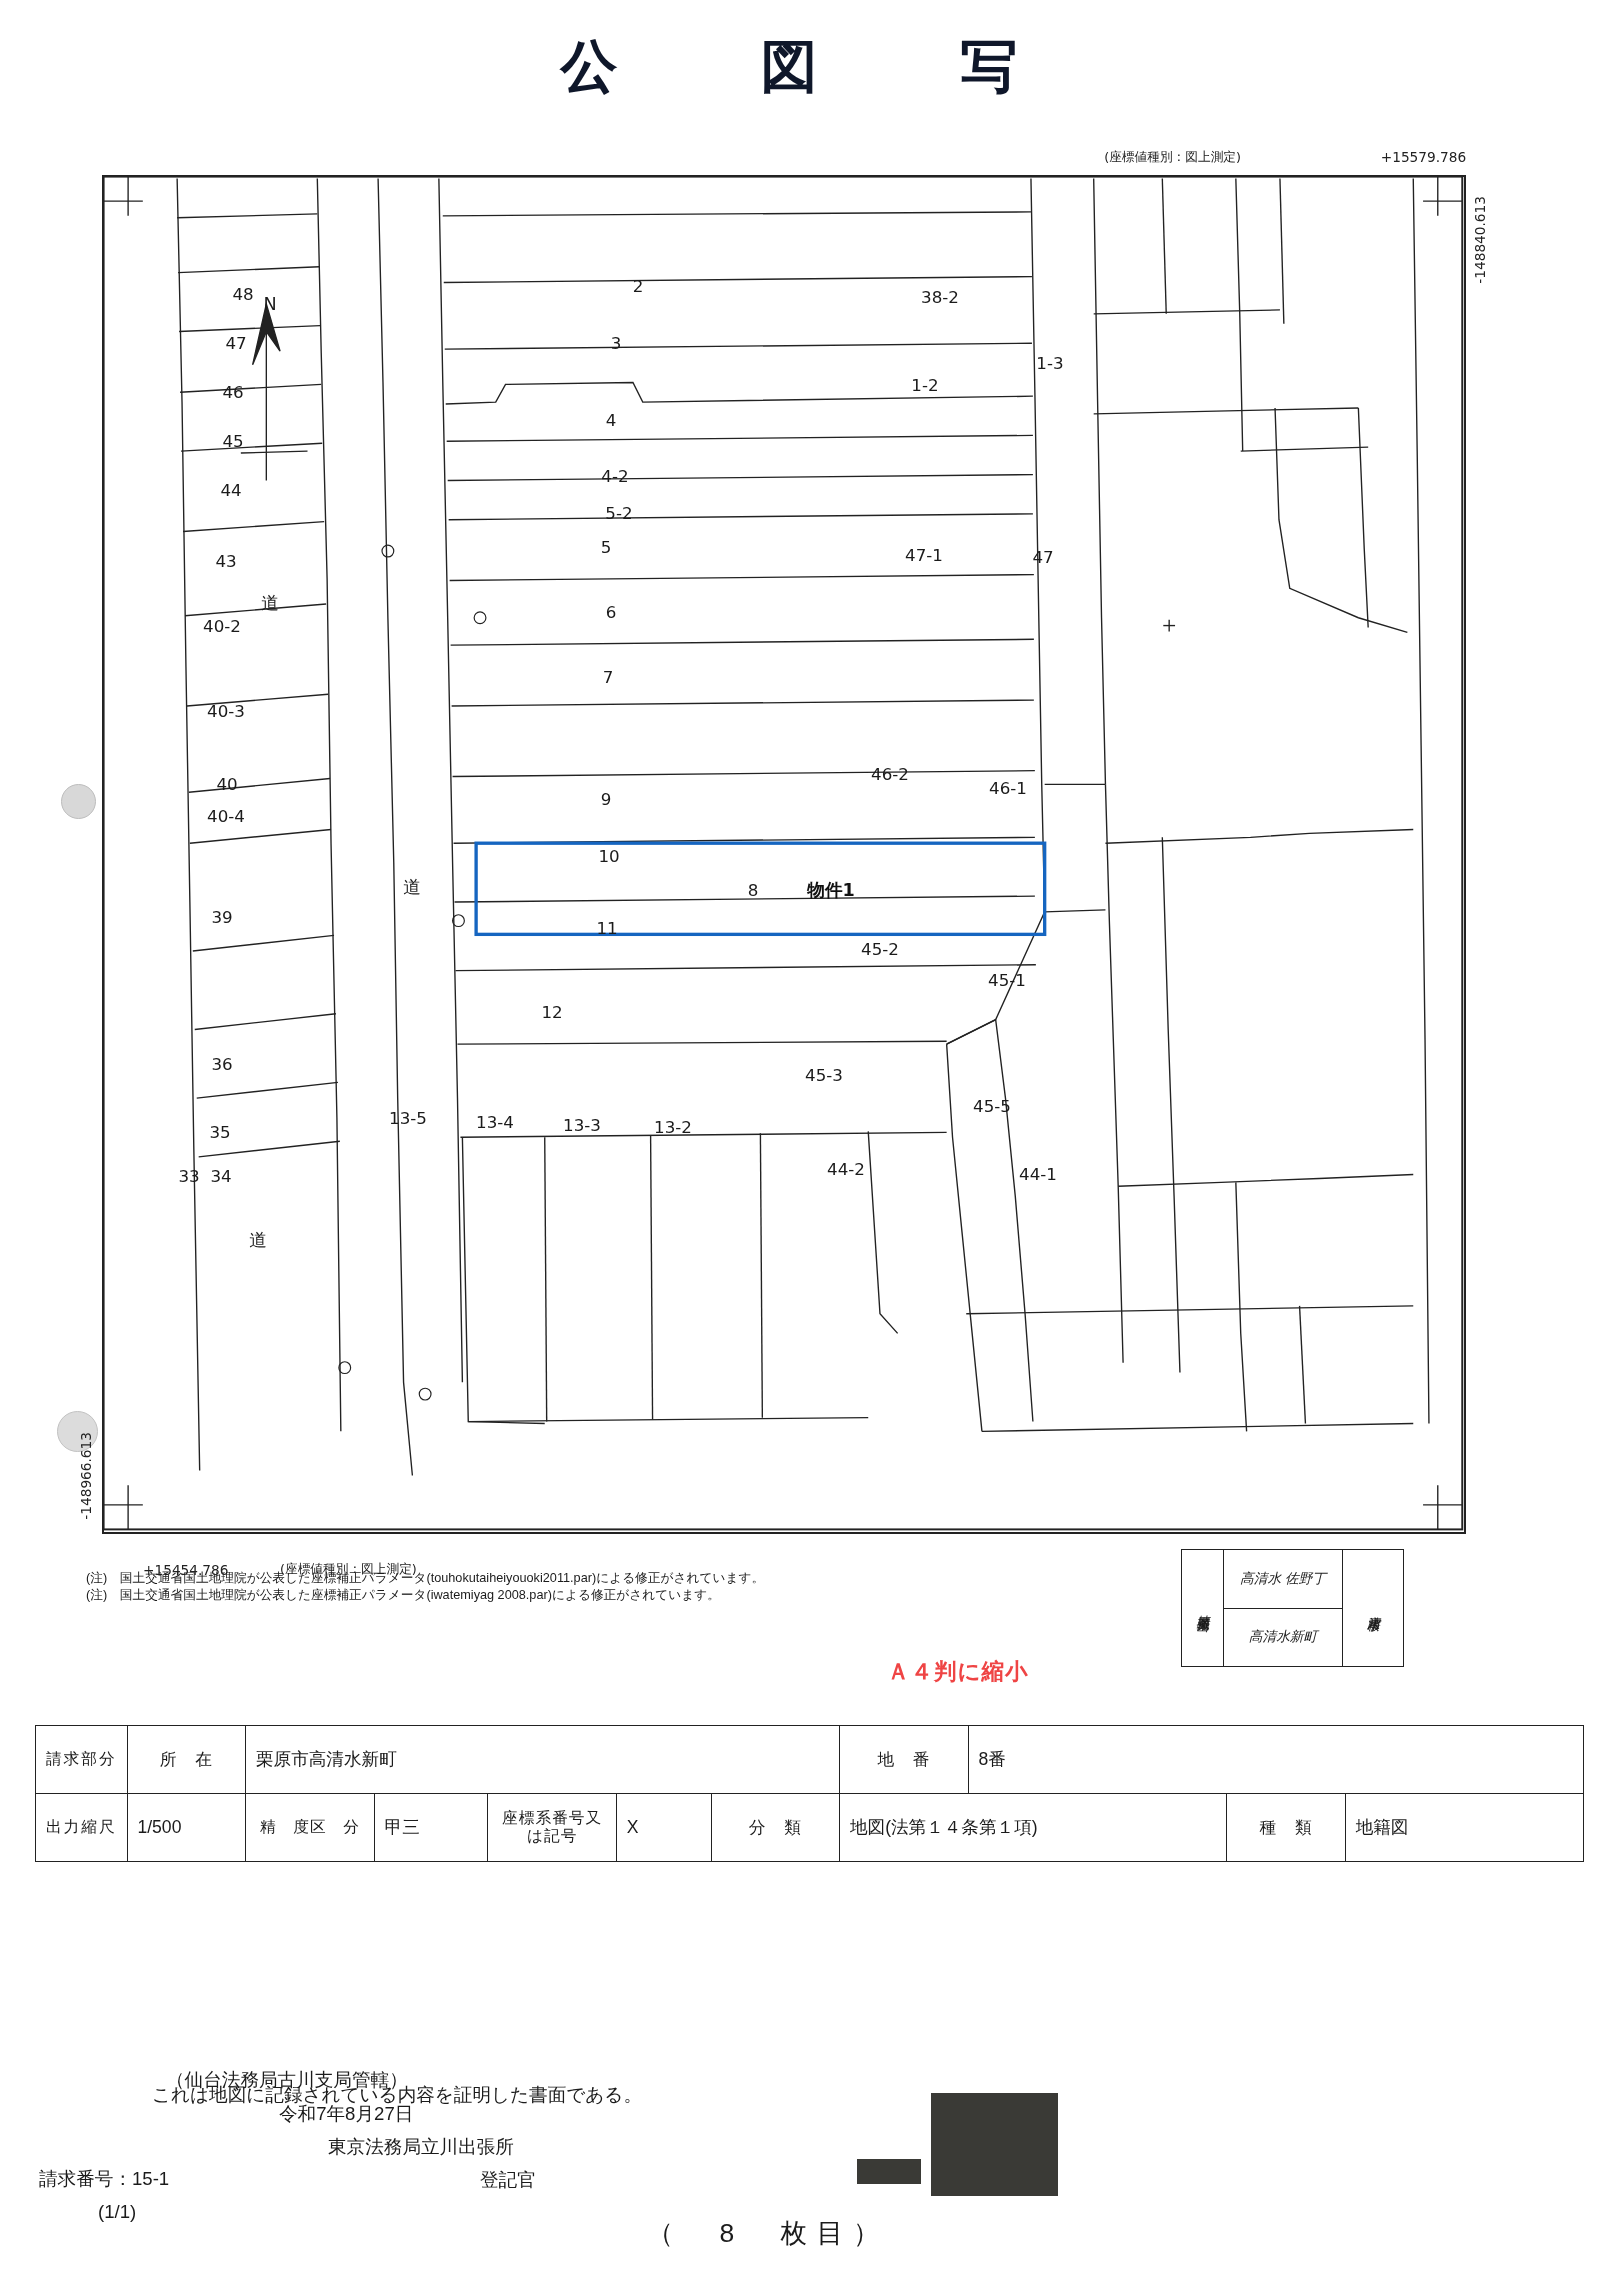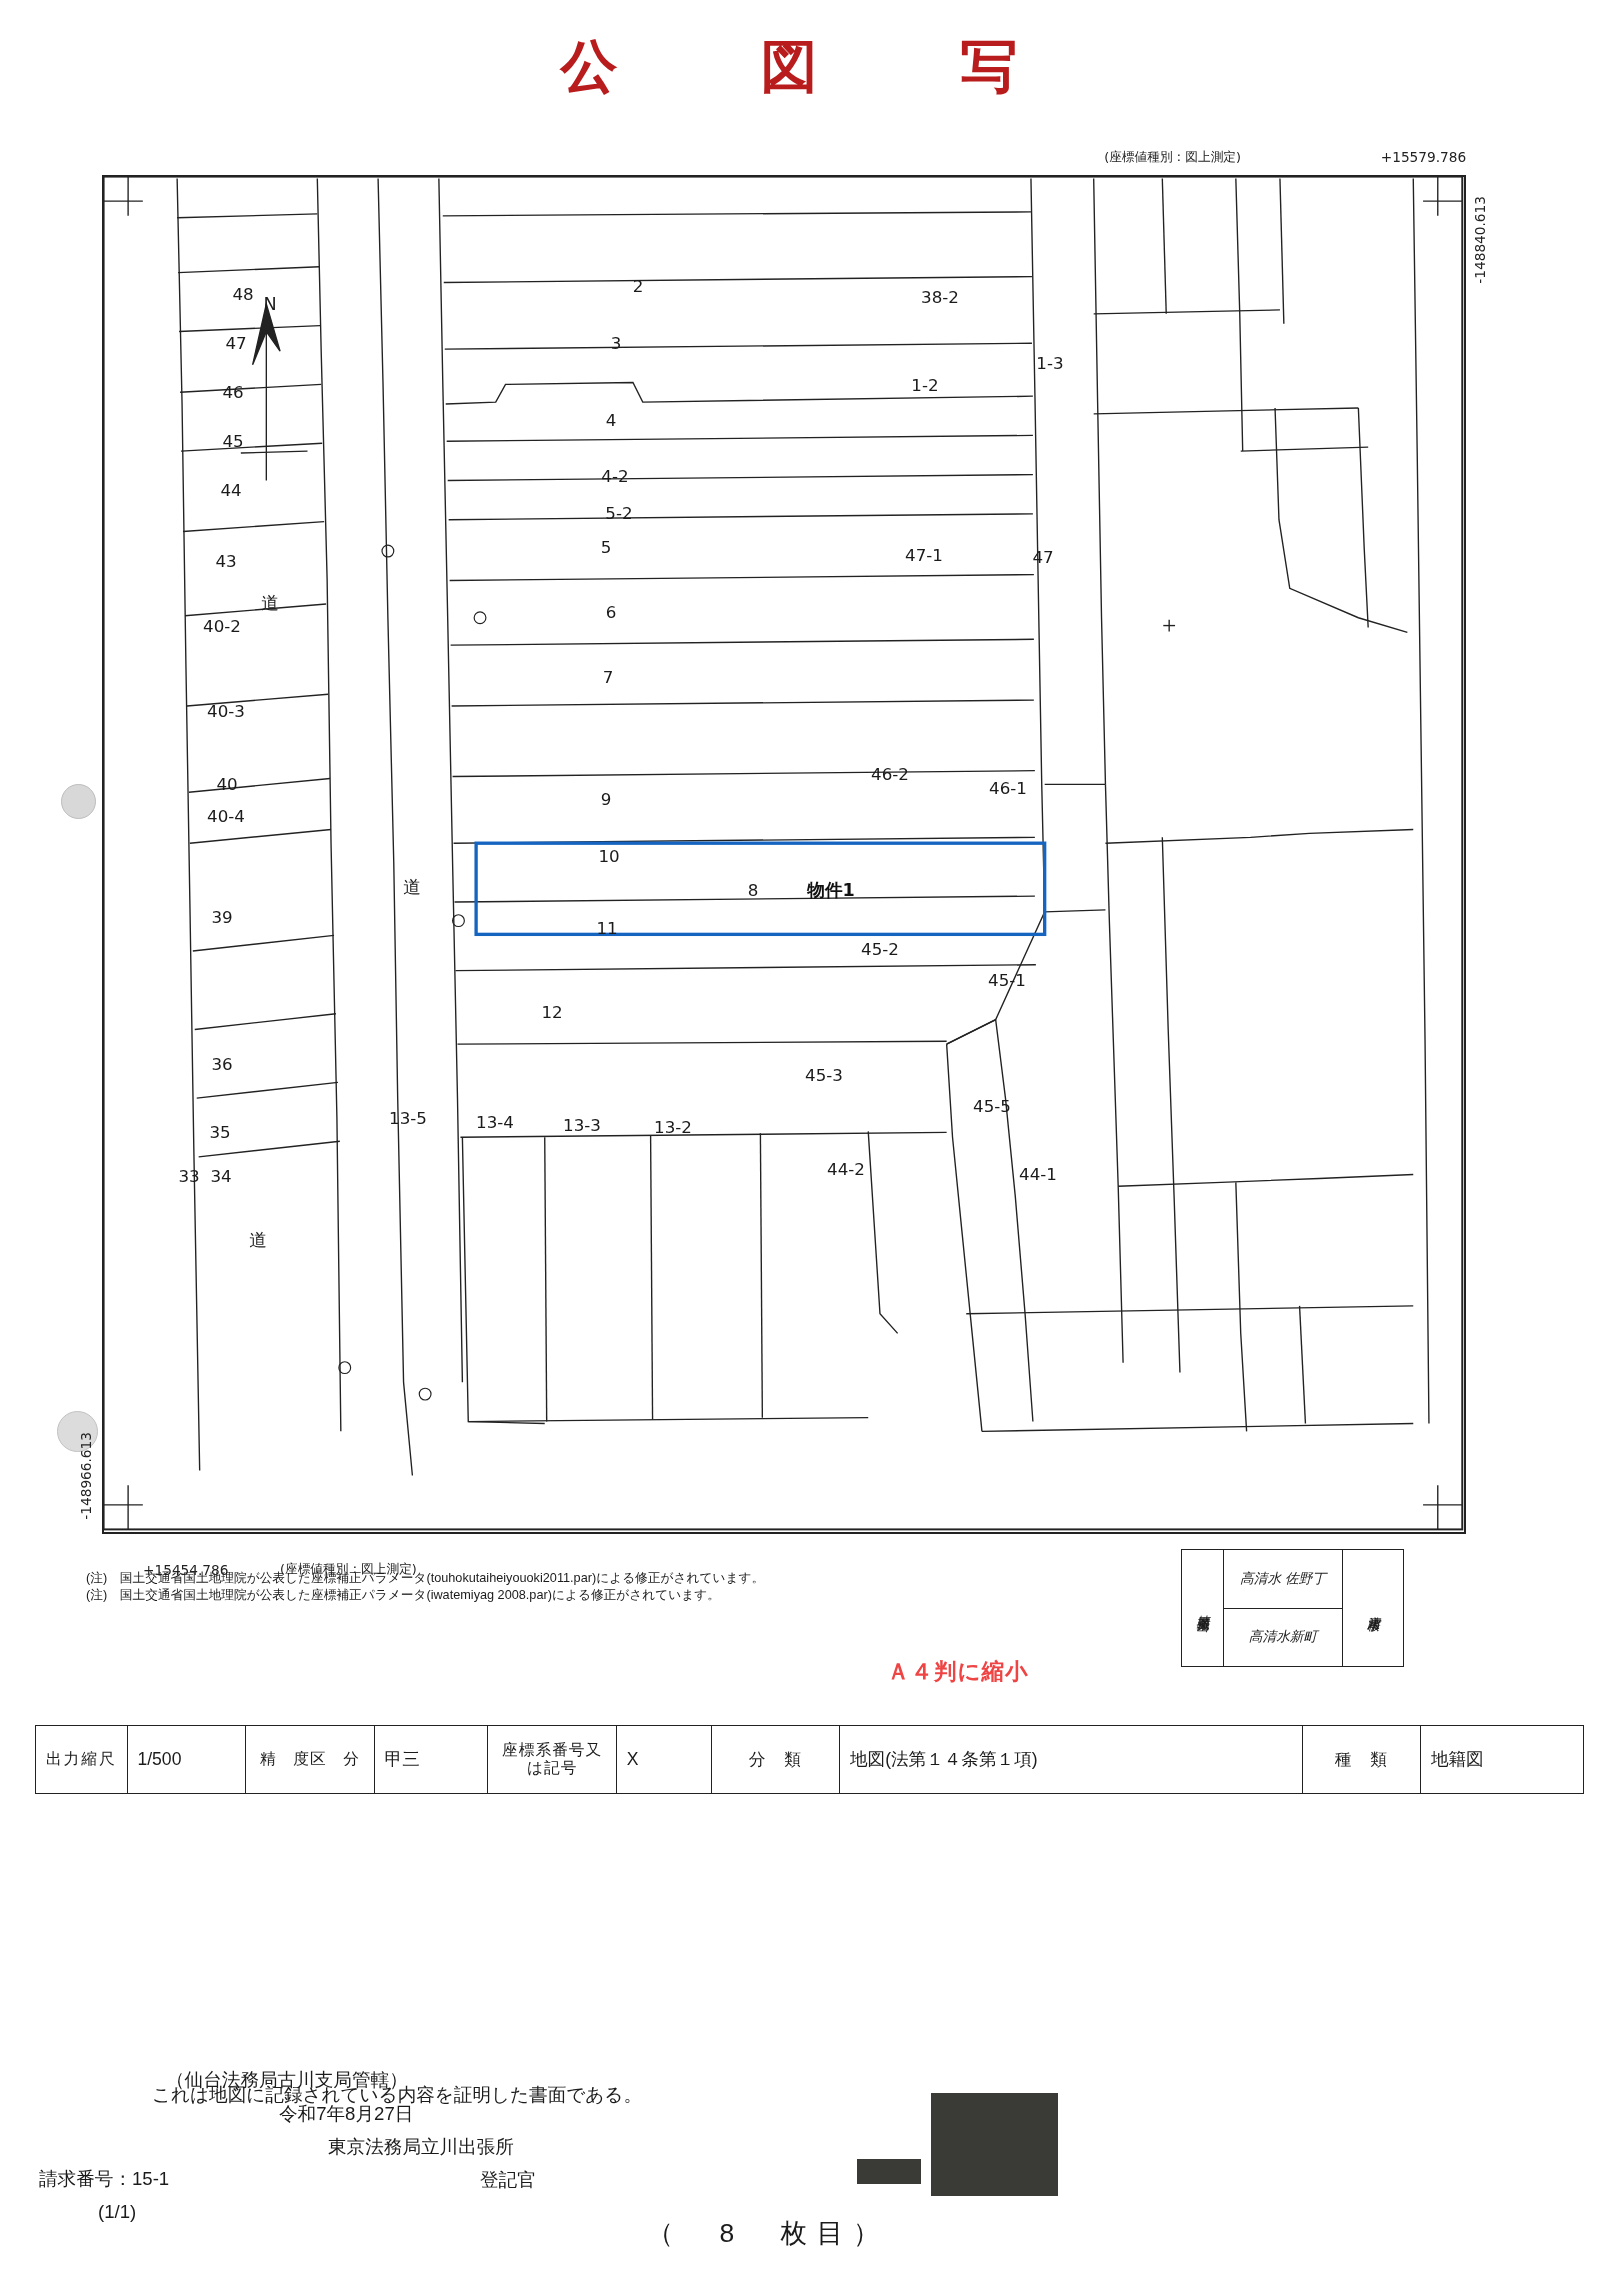--- a/index.html
+++ b/index.html
@@ -10,21 +10,21 @@
     color:#1b1b1b;
     overflow:hidden;
   }
   .page{position:absolute;inset:0;}
 
   
   .doc-title{
     position:absolute;top:29px;left:0;width:100%;
     text-align:center;
     font-size:57px;letter-spacing:43px;
-    color:#b91c1c;font-weight:bold;
+    color:#0f172a;font-weight:bold;
     font-family:"DejaVu Sans",sans-serif;
   }
 
   
   .map-wrap{position:absolute;left:84px;top:157px;width:1392px;height:1392px;}
   .map-frame{position:absolute;left:17.6px;top:17.6px;width:1360px;height:1355px;border:2px solid #222;}
   .map-svg{position:absolute;left:0;top:0;width:1392px;height:1392px;}
 
   .coord{position:absolute;font-size:13.7px;color:#222;font-family:"DejaVu Sans",sans-serif;}
   .coord-tr{right:9.8px;top:-7.8px;}
@@ -278,20 +278,29 @@
       <div class="top">高清水 佐野丁</div>
       <div class="bot">高清水新町</div>
     </div>
     <div class="lcell c3">
       <span class="vtext">高清水桜丁</span>
     </div>
   </div>
 
   <table class="info-table">
     <tbody>
+        <tr>
+      <td class="hd">
+        <span class="two-line">請求部分</span>
+      </td>
+      <td class="hd2" style="width:98px">所　在</td>
+      <td colspan="5">栗原市高清水新町</td>
+      <td class="hd2" style="width:108px">地　番</td>
+      <td colspan="3">8番</td>
+    </tr>
     <tr>
       <td class="hd">
         <span class="two-line">出力縮尺</span>
       </td>
       <td style="width:98px">1/500</td>
       <td class="hd2" style="width:108px">
         <span class="two-line">精　度区　分</span>
       </td>
       <td style="width:93px">甲三</td>
       <td class="hd2" style="width:108px">

